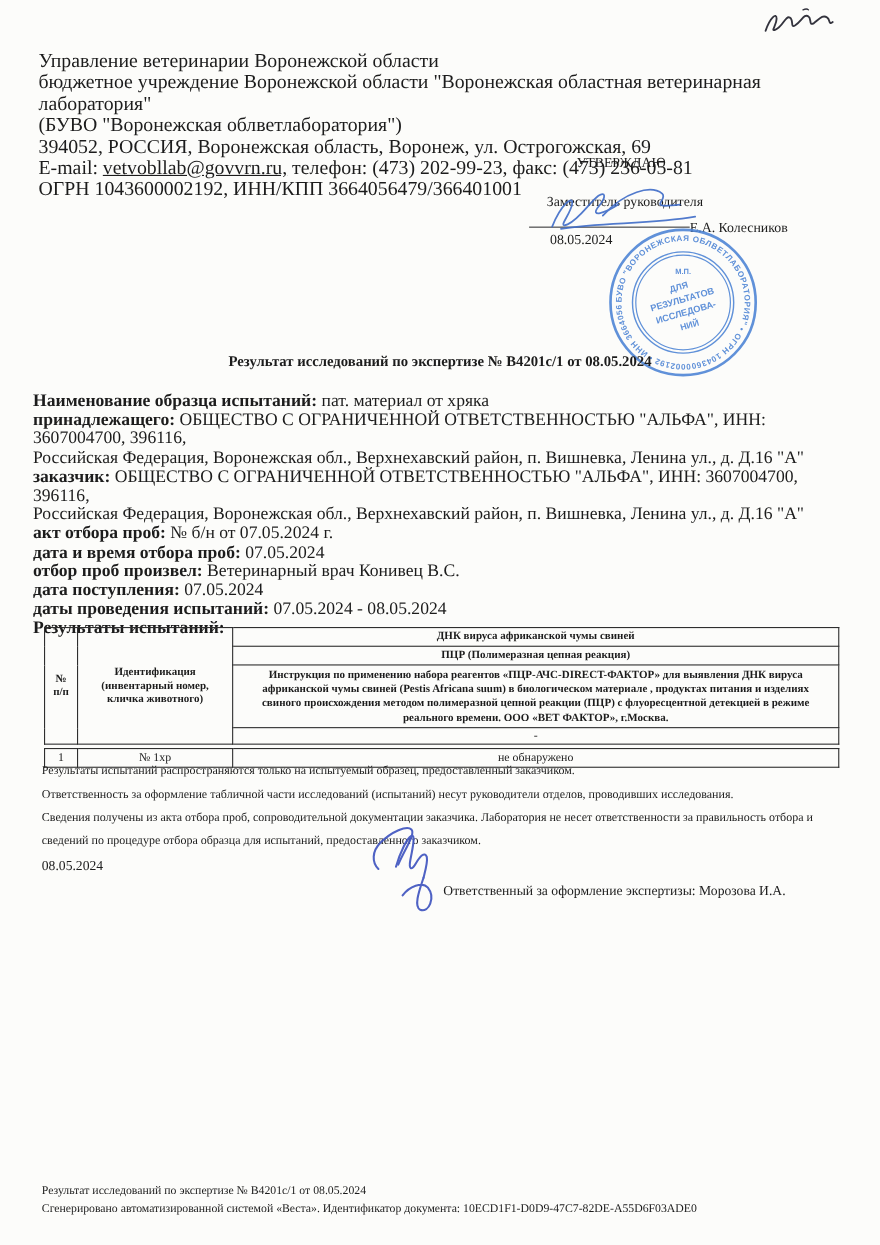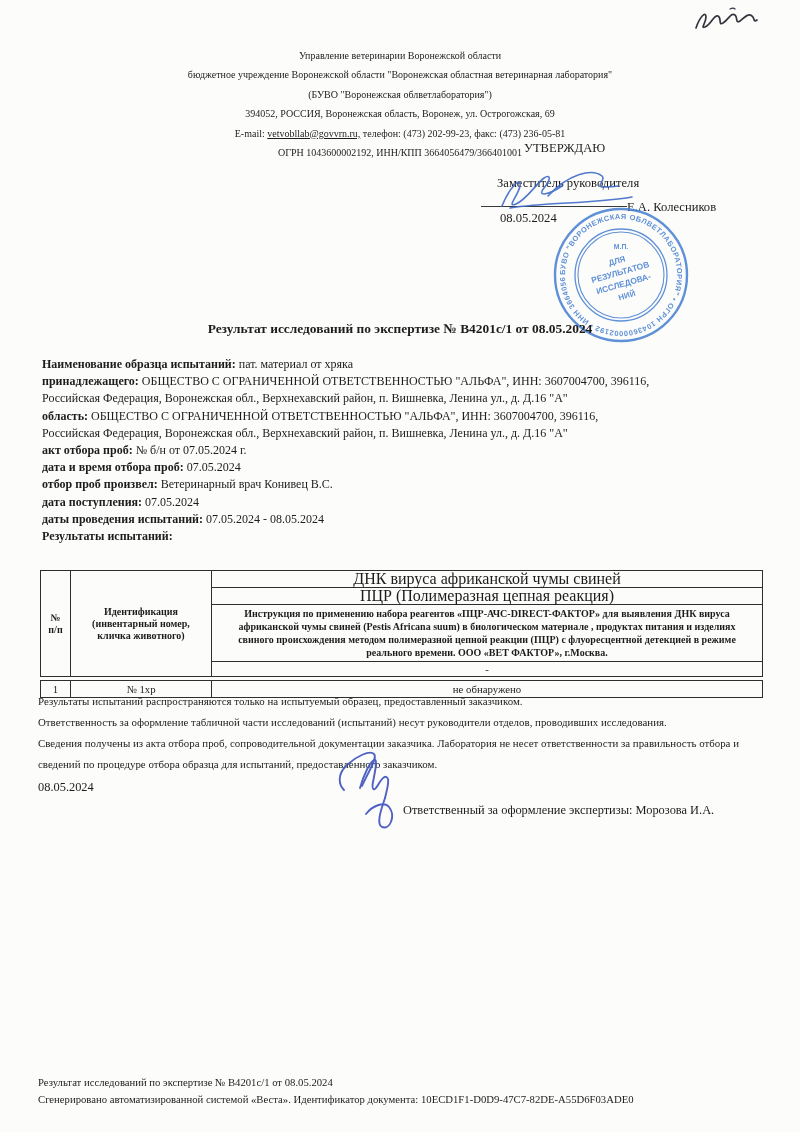--- a/index.html
+++ b/index.html
@@ -9,40 +9,40 @@
     width: 800px; height: 1132px;
     margin: 0 auto;
     background: #fcfcfa;
     font-family: "Liberation Serif", serif;
     color: #1c1c1c;
     overflow: hidden;
   }
   
   .org-block {
     position: absolute; top: 46px; left: 35px; width: 730px;
-    text-align: center; font-size: 10px; line-height: 19.4px;
+    text-align: left; font-size: 18px; line-height: 19.4px;
   }
   .org-block .email-link { text-decoration: underline; }
   
   .approve-line { position: absolute; font-size: 12.6px; white-space: nowrap; }
   .sig-rule { position: absolute; left: 481px; top: 206px; width: 146px; border-bottom: 1.2px solid #3a3a3a; }
   
   .report-title {
     position: absolute; top: 321px; left: 0; width: 100%;
     text-align: center; font-weight: bold; font-size: 13.4px;
   }
   
-  .fields { position: absolute; top: 356px; left: 42px; width: 728px; font-size: 12px; }
+  .fields { position: absolute; top: 356px; left: 30px; width: 728px; font-size: 16px; }
   .field { line-height: 17.2px; white-space: pre-wrap; }
   .field b { font-weight: bold; }
   
   .results-table-wrap { position: absolute; top: 570px; left: 40px; width: 723px; }
   table { border-collapse: collapse; table-layout: fixed; width: 100%; font-family: "Liberation Serif", serif; }
   td { border: 1px solid #2e2e2e; text-align: center; vertical-align: middle; padding: 1px 4px; }
-  td.hdr { font-weight: normal; font-size: 16px; line-height: 12.5px; }
+  td.hdr { font-weight: bold; font-size: 10px; line-height: 12.5px; }
   td.small-hdr { font-weight: bold; font-size: 10px; line-height: 12px; }
   td.detail { font-weight: bold; font-size: 10px; line-height: 13px; padding: 2px 8px; }
   td.cell { font-size: 10.8px; }
   tr.sep td { border: none; height: 4px; padding: 0; }
   .prewrap { white-space: pre-line; }
   
   .notes { position: absolute; top: 691px; left: 38px; width: 728px; font-size: 10.9px; }
   .note { line-height: 21px; }
   
   .signoff-date { position: absolute; left: 38px; top: 780px; font-size: 12.4px; }
@@ -105,21 +105,21 @@
       </g>
     </g>
   </svg>
 
   <div class="report-title">Результат исследований по экспертизе № В4201с/1 от 08.05.2024</div>
 
   <div class="fields">
     <div class="field"><b>Наименование образца испытаний:</b><span> пат. материал от хряка</span></div>
     <div class="field"><b>принадлежащего:</b><span> ОБЩЕСТВО С ОГРАНИЧЕННОЙ ОТВЕТСТВЕННОСТЬЮ "АЛЬФА", ИНН: 3607004700, 396116,
 Российская Федерация, Воронежская обл., Верхнехавский район, п. Вишневка, Ленина ул., д. Д.16 "А"</span></div>
-    <div class="field"><b>область:</b><span> ОБЩЕСТВО С ОГРАНИЧЕННОЙ ОТВЕТСТВЕННОСТЬЮ "АЛЬФА", ИНН: 3607004700, 396116,
+    <div class="field"><b>заказчик:</b><span> ОБЩЕСТВО С ОГРАНИЧЕННОЙ ОТВЕТСТВЕННОСТЬЮ "АЛЬФА", ИНН: 3607004700, 396116,
 Российская Федерация, Воронежская обл., Верхнехавский район, п. Вишневка, Ленина ул., д. Д.16 "А"</span></div>
     <div class="field"><b>акт отбора проб:</b><span> № б/н от 07.05.2024 г.</span></div>
     <div class="field"><b>дата и время отбора проб:</b><span> 07.05.2024</span></div>
     <div class="field"><b>отбор проб произвел:</b><span> Ветеринарный врач Конивец В.С.</span></div>
     <div class="field"><b>дата поступления:</b><span> 07.05.2024</span></div>
     <div class="field"><b>даты проведения испытаний:</b><span> 07.05.2024 - 08.05.2024</span></div>
     <div class="field"><b>Результаты испытаний:</b><span></span></div>
   </div>
 
   <div class="results-table-wrap">

